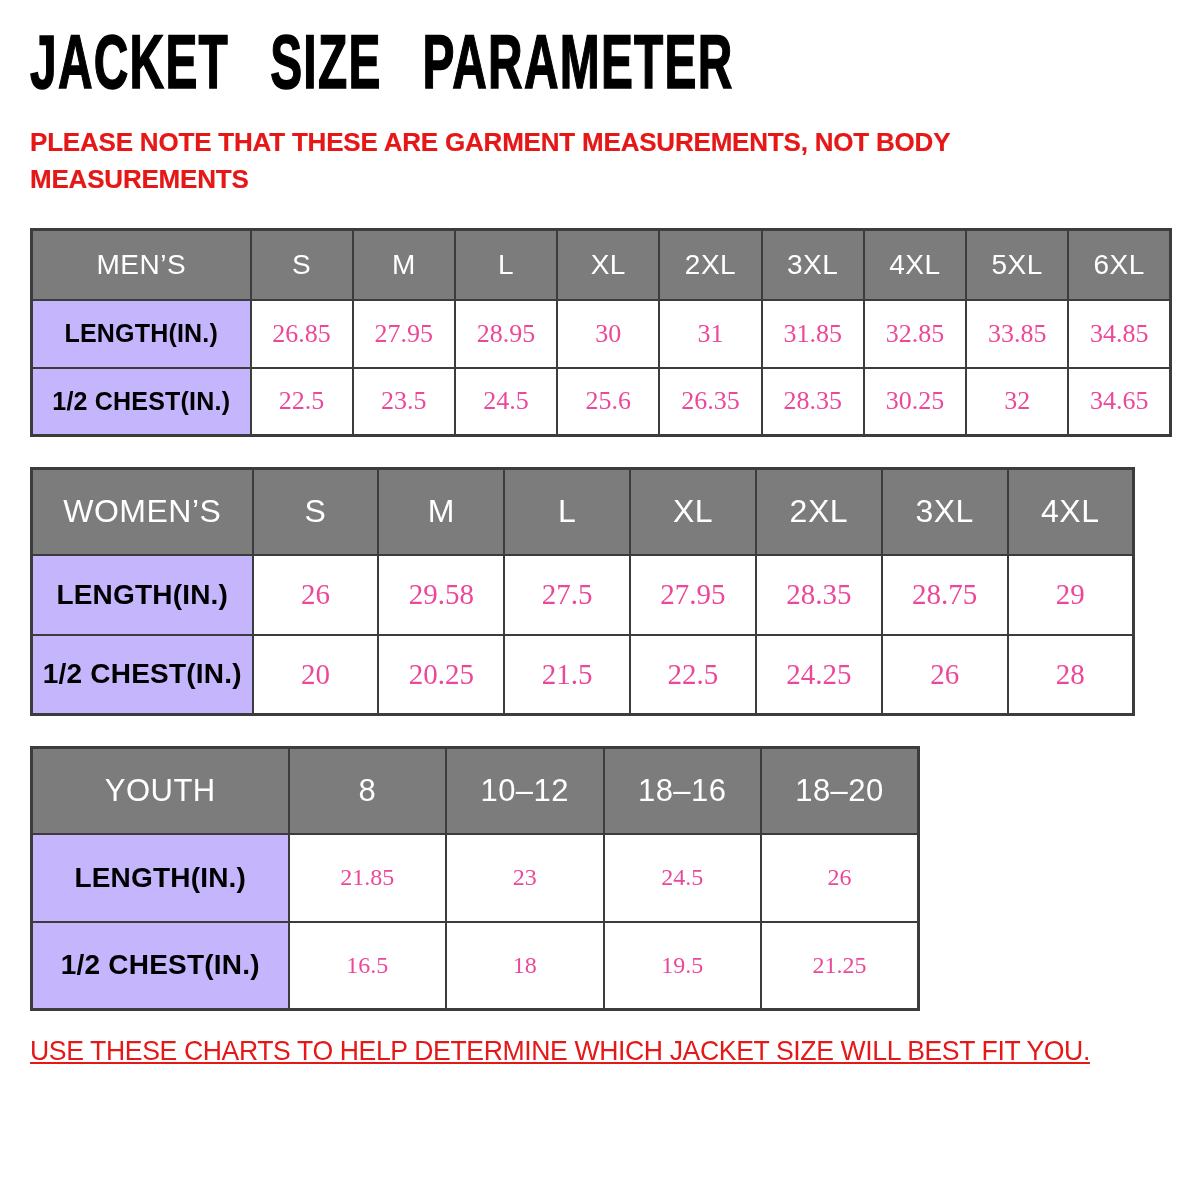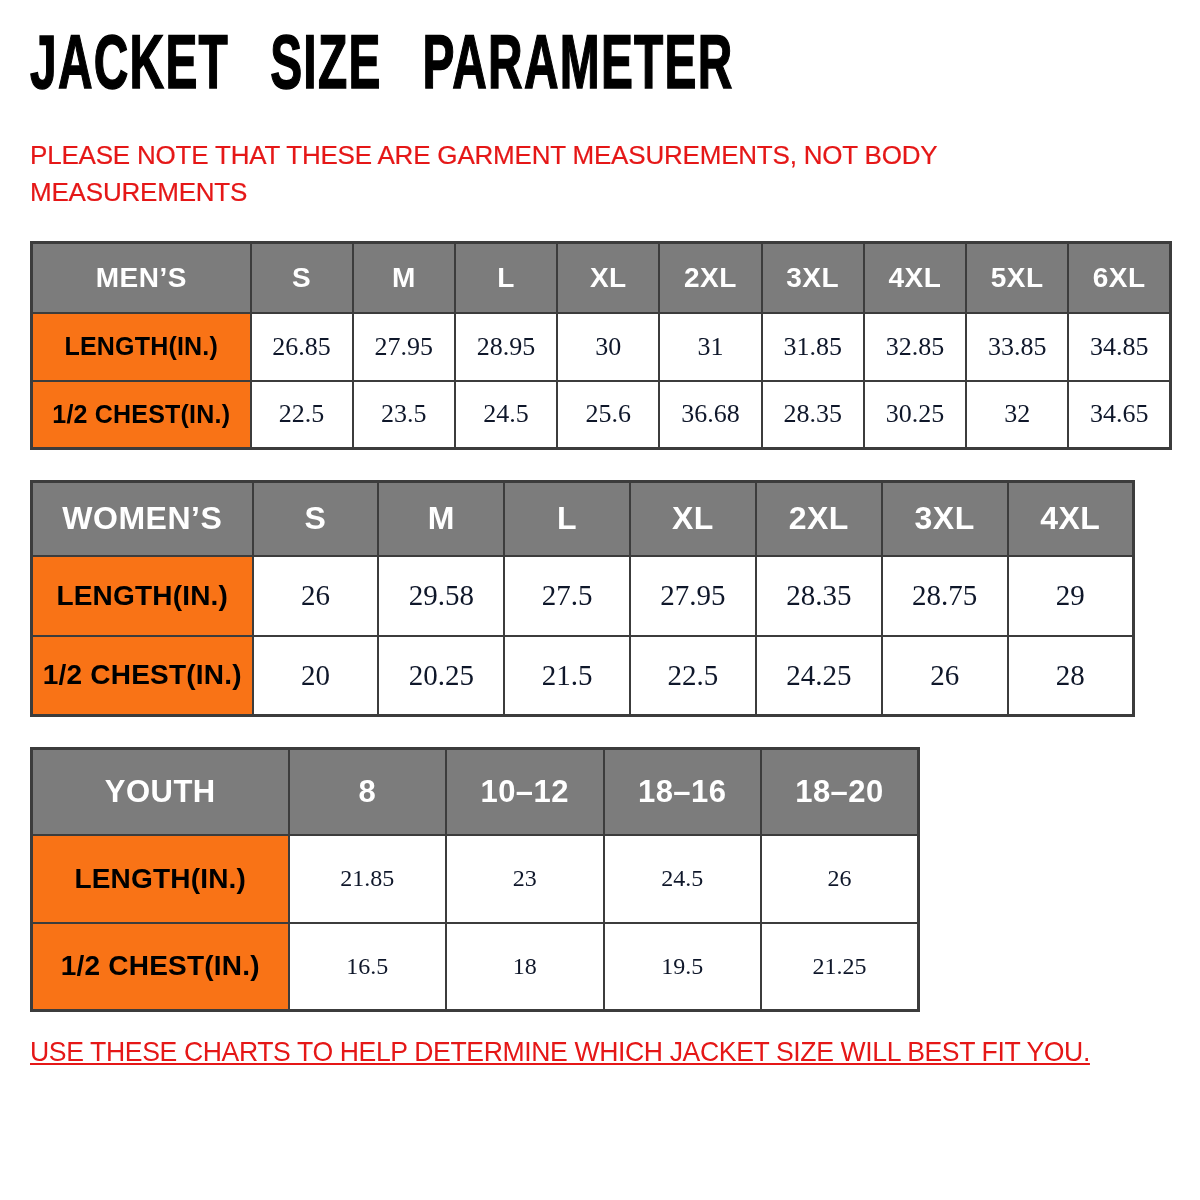--- a/index.html
+++ b/index.html
@@ -28,72 +28,72 @@
     letter-spacing:2px;
     word-spacing:42px;
     white-space:nowrap;
     transform:scaleX(0.63);
     transform-origin:left top;
     -webkit-text-stroke:1.5px #000;
   }
 
   
   .note{
-    margin-top:39px;
+    margin-top:26px;
     max-width:930px;
     font-size:26px;
     line-height:1.42;
     color:var(--red);
     letter-spacing:-0.2px;
-    font-weight:normal;
+    font-weight:bold;
     -webkit-text-stroke:0.2px var(--red);
   }
 
   
   .tbl{
     border-collapse:collapse;
     table-layout:fixed;
     border:3px solid var(--border);
     margin-top:30px;
   }
   .tbl th,.tbl td{
     border:2px solid var(--border);
     text-align:center;
     vertical-align:middle;
     padding:0;
     overflow:hidden;
   }
   .tbl thead th{
     background:var(--gray);
     color:var(--header-text);
-    font-weight:bold;
+    font-weight:normal;
     letter-spacing:0.5px;
   }
   .tbl tbody th.row-label{
     font-weight:bold;
-    background:#f97316;
+    background:#c4b5fd;
     letter-spacing:0.2px;
   }
   .tbl tbody td{
     font-family:"Liberation Serif", serif;
     font-weight:normal;
-    color:#0f172a;
+    color:#ec4899;
     margin-top:44px;
   }
 
   .tbl-mens{width:1142px;}
   .tbl-mens .label-col{width:219px;}
   .tbl-mens thead th{height:70px;font-size:28px;}
   .tbl-mens tbody th,.tbl-mens tbody td{height:68px;}
   .tbl-mens tbody th{font-size:25px;}
   .tbl-mens tbody td{font-size:26px;}
 
   .tbl-womens{width:1105px;}
   .tbl-womens .label-col{width:221px;}
-  .tbl-womens thead th{height:74px;font-size:32px;}
+  .tbl-womens thead th{height:86px;font-size:32px;}
   .tbl-womens tbody th,.tbl-womens tbody td{height:80px;}
   .tbl-womens tbody th{font-size:28px;}
   .tbl-womens tbody td{font-size:29px;}
 
   .tbl-youth{width:890px;}
   .tbl-youth .label-col{width:257px;}
   .tbl-youth thead th{height:86px;font-size:31px;}
   .tbl-youth tbody th,.tbl-youth tbody td{height:88px;}
   .tbl-youth tbody th{font-size:28px;}
   .tbl-youth tbody td{font-size:24px;}
@@ -155,21 +155,21 @@
             <td>32.85</td>
             <td>33.85</td>
             <td>34.85</td>
           </tr>
           <tr>
             <th class="row-label">1/2 CHEST(IN.)</th>
             <td>22.5</td>
             <td>23.5</td>
             <td>24.5</td>
             <td>25.6</td>
-            <td>36.68</td>
+            <td>26.35</td>
             <td>28.35</td>
             <td>30.25</td>
             <td>32</td>
             <td>34.65</td>
           </tr>
         </tbody>
       </table>
     </div>
 
   <div>

